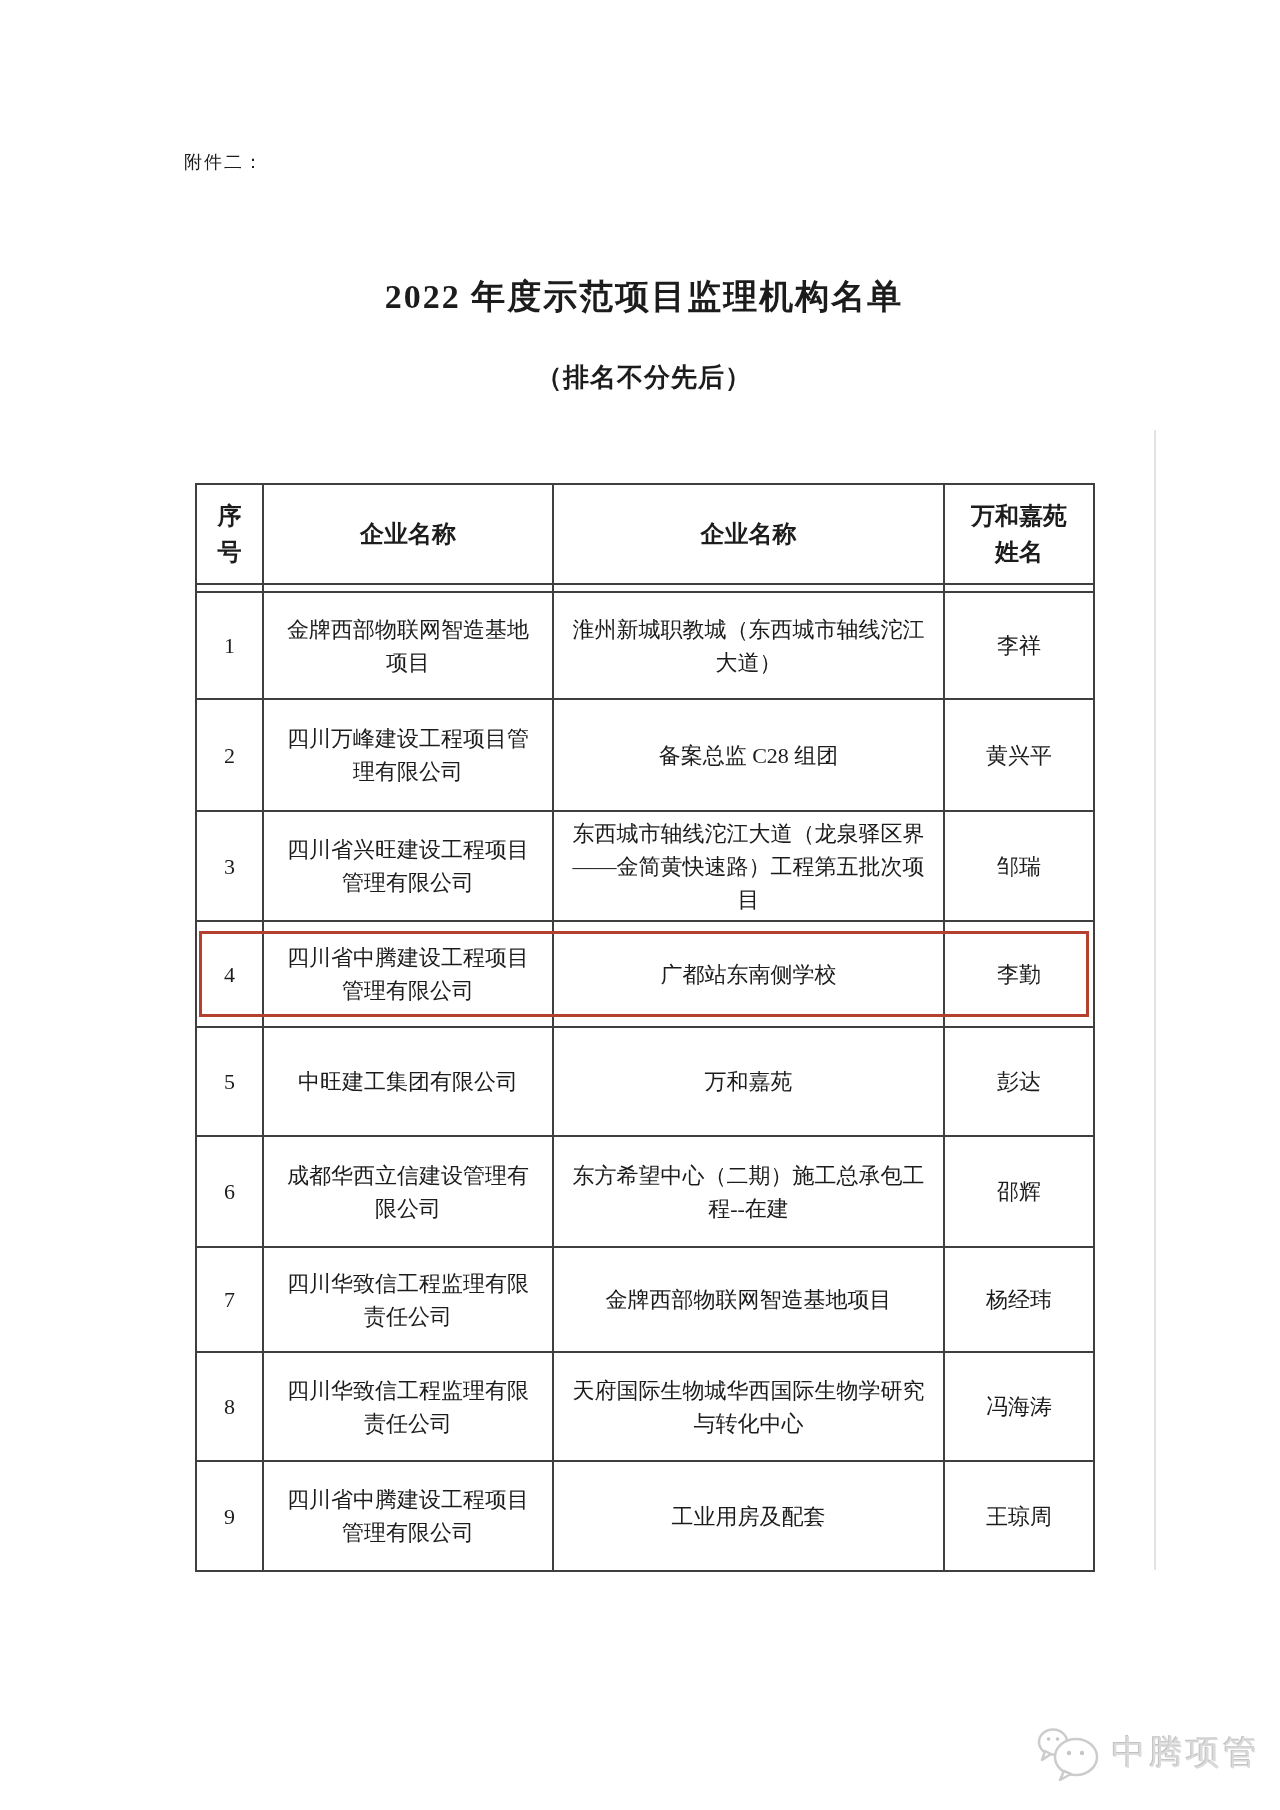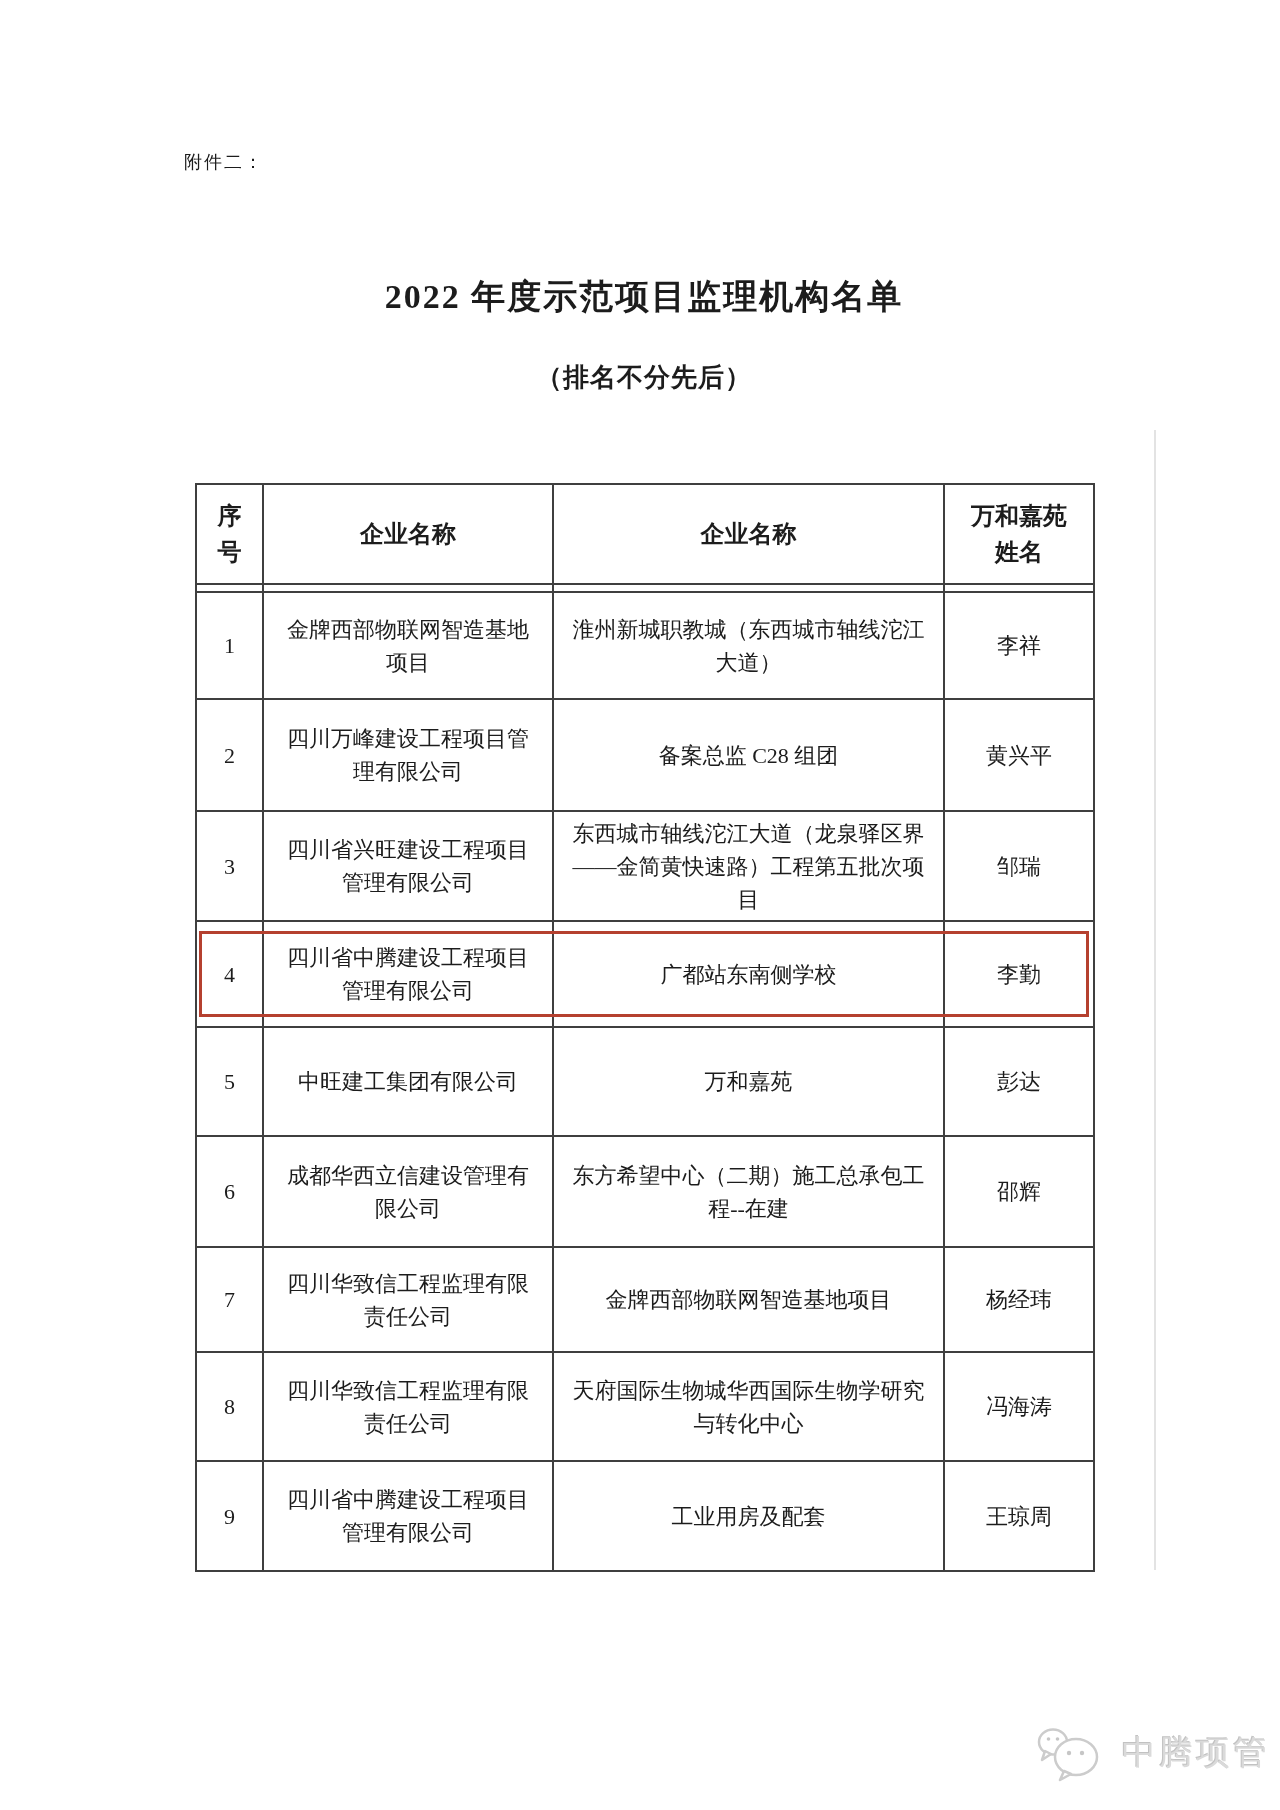--- a/index.html
+++ b/index.html
@@ -68,21 +68,21 @@
     border:3px solid var(--highlight-color);
     pointer-events:none;
   }
   .scan-line{
     position:absolute;left:1154px;top:430px;
     width:2px;height:1140px;
     background:#e3e3e3;
   }
   .watermark{
     position:absolute;left:1036px;top:1722px;
-    display:flex;align-items:center;gap:20px;
+    display:flex;align-items:center;gap:10px;
   }
   .watermark .wm-text{
     font-family:"Liberation Sans","DejaVu Sans",sans-serif;
     font-size:34px;letter-spacing:3px;color:var(--watermark-color);
     text-shadow:-1px -1px 0 #c2c2c2,1px 1px 0 #ffffff;
   }
   .wm-icon{display:block;}
 </style>
 </head>
 <body>

